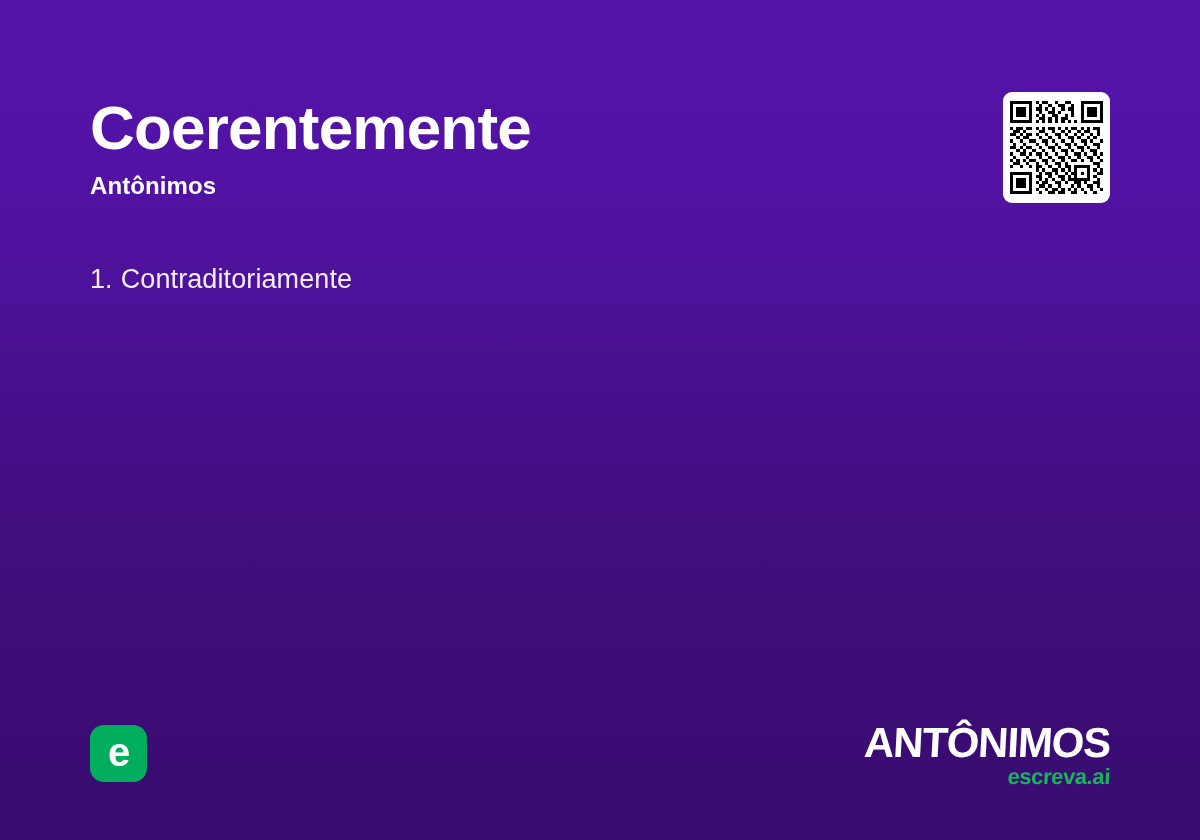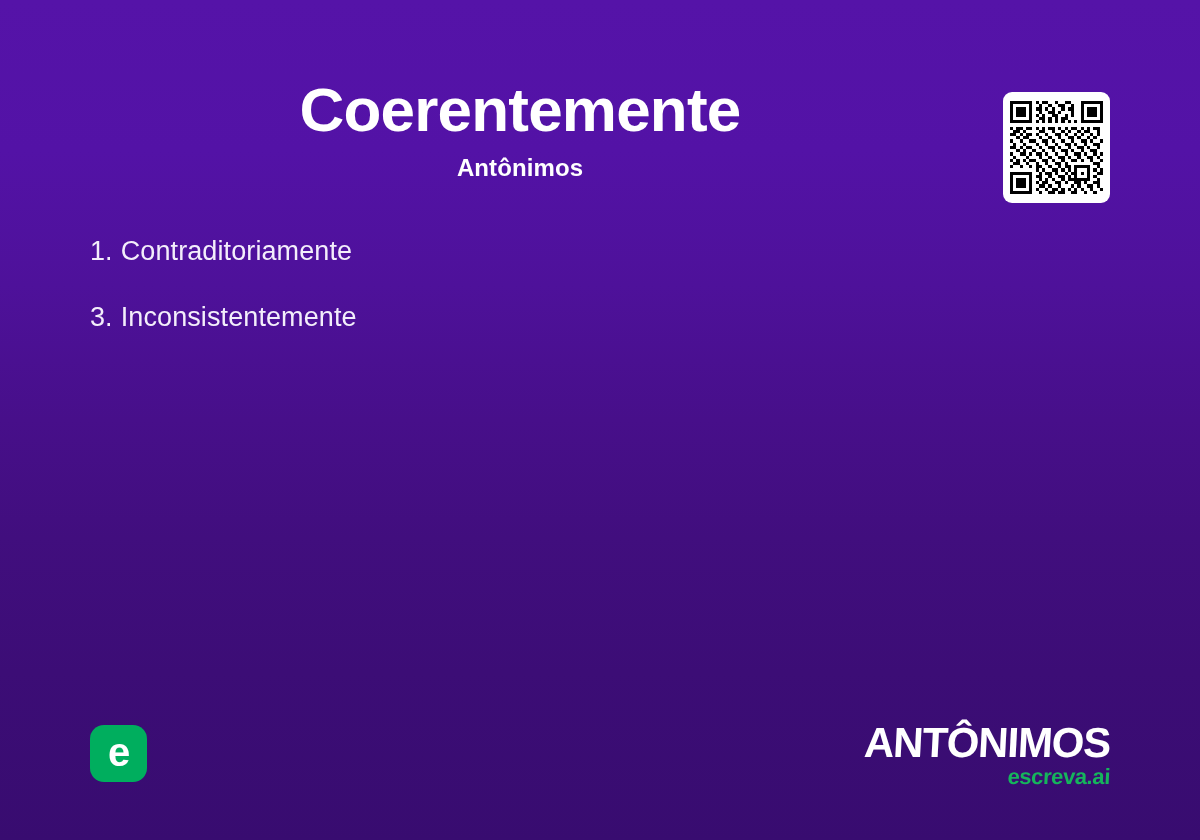--- a/index.html
+++ b/index.html
@@ -25,23 +25,22 @@
         #470F8A 50%,
         #410E7E 64%,
         #3C0D76 80%,
         #380C70 100%);
   }
 
   
   .head {
     position: absolute;
     left: 90px;
-    top: 78px;
+    top: 96px;
     width: 860px;
-    text-align: center;
   }
   .title {
     margin: 0;
     color: #ffffff;
     font-size: 62px;
     line-height: 1.04;
     font-weight: 700;
     letter-spacing: -0.8px;
     white-space: nowrap;
   }
@@ -64,20 +63,21 @@
     width: 860px;
   }
   .list-item {
     color: #f3eefb;
     font-size: 27px;
     font-weight: 300;
     line-height: 1;
     margin-bottom: 39px;
     letter-spacing: 0.1px;
     white-space: nowrap;
+    margin-top: 28px;
   }
   .list-item .num {
     display: inline-block;
     margin-right: 8px;
   }
 
   
   .qr-card {
     position: absolute;
     left: 1003px;
@@ -154,23 +154,20 @@
 <div class="card">
 
   <div class="head">
     <h1 class="title">Coerentemente</h1>
     <div class="subtitle">Antônimos</div>
   </div>
 
   <ul class="list">
     <li class="list-item">
       <span class="num">1.</span><span>Contraditoriamente</span>
-    </li>
-    <li class="list-item">
-      <span class="num">3.</span><span>Inconsistentemente</span>
     </li>
   </ul>
 
   <div class="qr-card">
     <svg viewBox="0 0 29 29" shape-rendering="crispEdges">
       <rect width="29" height="29" fill="#ffffff"></rect>
       <g fill="#000000">
 
         <rect x="0" y="0" width="7" height="1"></rect>
           <rect x="0" y="6" width="7" height="1"></rect>

